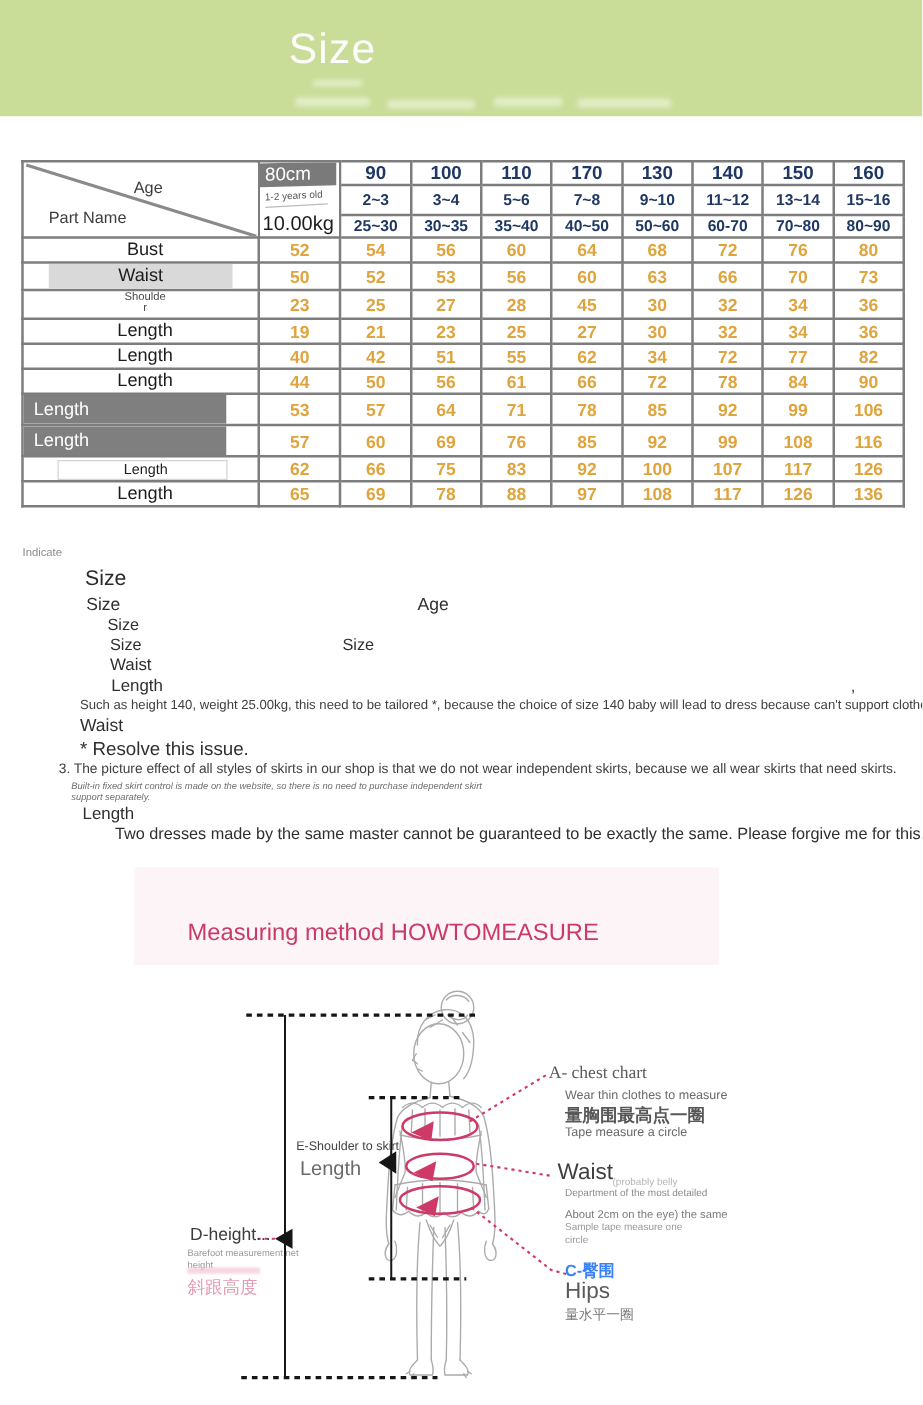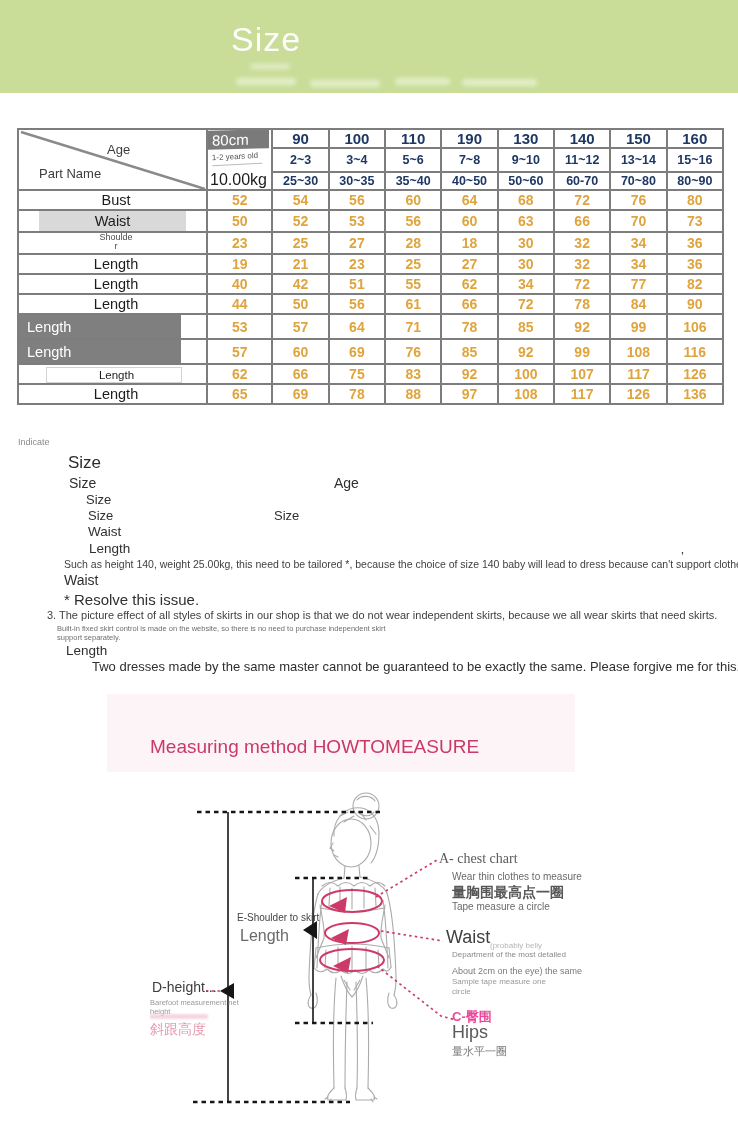--- a/index.html
+++ b/index.html
@@ -57,40 +57,40 @@
   .n-age1{left:334px;top:475px;font-size:14px;}
   .n-size2{left:86px;top:492px;font-size:13px;}
   .n-size3{left:88px;top:508px;font-size:13px;}
   .n-size3b{left:274px;top:508px;font-size:13px;}
   .n-waist1{left:88px;top:524px;font-size:13.5px;}
   .n-length1{left:89px;top:541px;font-size:13.5px;}
   .n-p140{left:64px;top:558px;font-size:10.5px;color:#3f3f3f;}
   .n-waist2{left:64px;top:572px;font-size:14px;}
   .n-resolve{left:64px;top:591px;font-size:15px;}
   .n-p3{left:47px;top:609px;font-size:11px;color:#3f3f3f;}
-  .n-builtin{left:57px;top:624px;font-size:7.5px;color:#6f6f6f;width:330px;white-space:normal;line-height:1.25;}
+  .n-builtin{left:57px;top:624px;font-size:7.5px;color:#6f6f6f;width:330px;white-space:normal;line-height:1.25;font-style:italic;}
   .n-length2{left:66px;top:643px;font-size:13.5px;}
   .n-ptwo{left:92px;top:659px;font-size:13px;}
   .n-tick{left:681px;top:549px;font-size:13px;color:#333;}
 
   
   .pinkbox{position:absolute;left:107px;top:694px;width:468px;height:78px;background:#fdf4f8;}
   .m-title{position:absolute;left:150px;top:736px;font-size:19px;color:#c93a67;}
   #diagram{position:absolute;left:0;top:772px;}
   .dlabel{position:absolute;white-space:nowrap;}
   .d-chest{left:439px;top:851px;font-size:14px;color:#5a5a5a;font-family:Liberation Serif, serif;}
   .d-wearthin{left:452px;top:871px;font-size:10px;color:#6a6a6a;}
   .d-chestcn{left:452px;top:884px;font-size:14px;font-weight:bold;color:#585858;}
   .d-tape{left:452px;top:901px;font-size:10px;color:#6a6a6a;text-align:center;}
   .d-waist{left:446px;top:927px;font-size:18px;color:#3f3f3f;}
   .d-dept{left:452px;top:950px;font-size:8px;color:#8a8a8a;line-height:1.2;}
   .d-dept2{left:452px;top:941px;font-size:8px;color:#b5b5b5;margin-left:38px;}
   .d-about{left:452px;top:966px;font-size:9px;color:#7a7a7a;}
   .d-sample{left:452px;top:977px;font-size:8px;color:#999;width:95px;white-space:normal;line-height:1.25;}
-  .d-hipscn{left:452px;top:1008px;font-size:13px;font-weight:bold;color:#ec4899;}
+  .d-hipscn{left:452px;top:1008px;font-size:13px;font-weight:bold;color:#3b82f6;}
   .d-hips{left:452px;top:1022px;font-size:18px;color:#5a5a5a;}
   .d-hipsline{left:452px;top:1044px;font-size:11px;color:#777;}
   .d-eshoulder{left:237px;top:912px;font-size:10px;color:#444;}
   .d-elength{left:240px;top:927px;font-size:16px;color:#6a6a6a;}
   .d-dheight{left:152px;top:979px;font-size:14px;color:#3c3c3c;}
   .d-barefoot{left:150px;top:998px;font-size:7.5px;color:#9a9a9a;width:90px;white-space:normal;line-height:1.2;}
   .d-pinksmudge{position:absolute;left:150px;top:1014px;width:58px;height:5px;background:#f2c6d2;opacity:.7;filter:blur(1px);}
   .d-heightcn{left:150px;top:1021px;font-size:14px;color:#e49ab0;text-align:center;}
 </style>
 </head>
@@ -130,21 +130,21 @@
           <span class="corner-part">Part Name</span>
         </td>
         <td class="col80" rowspan="3">
           <div class="badge80">80cm</div>
           <div class="yrs">1-2 years old</div>
           <div class="kg">10.00kg</div>
         </td>
       <td class="hsize">90</td>
           <td class="hsize">100</td>
           <td class="hsize">110</td>
-          <td class="hsize">190</td>
+          <td class="hsize">170</td>
           <td class="hsize">130</td>
           <td class="hsize">140</td>
           <td class="hsize">150</td>
           <td class="hsize">160</td>
         </tr>
       <tr class="hrow2" id="row-ages">
           <td class="hage">2~3</td>
           <td class="hage">3~4</td>
           <td class="hage">5~6</td>
           <td class="hage">7~8</td>
@@ -186,21 +186,21 @@
           <td class="val">66</td>
           <td class="val">70</td>
           <td class="val">73</td>
         </tr>
         <tr class="drow">
           <td class="lblcell"><span class="lbl lbl-tiny">Shoulder</span></td>
           <td class="val">23</td>
           <td class="val">25</td>
           <td class="val">27</td>
           <td class="val">28</td>
-          <td class="val">18</td>
+          <td class="val">45</td>
           <td class="val">30</td>
           <td class="val">32</td>
           <td class="val">34</td>
           <td class="val">36</td>
         </tr>
         <tr class="drow">
           <td class="lblcell"><span class="lbl lbl-plain">Length</span></td>
           <td class="val">19</td>
           <td class="val">21</td>
           <td class="val">23</td>

